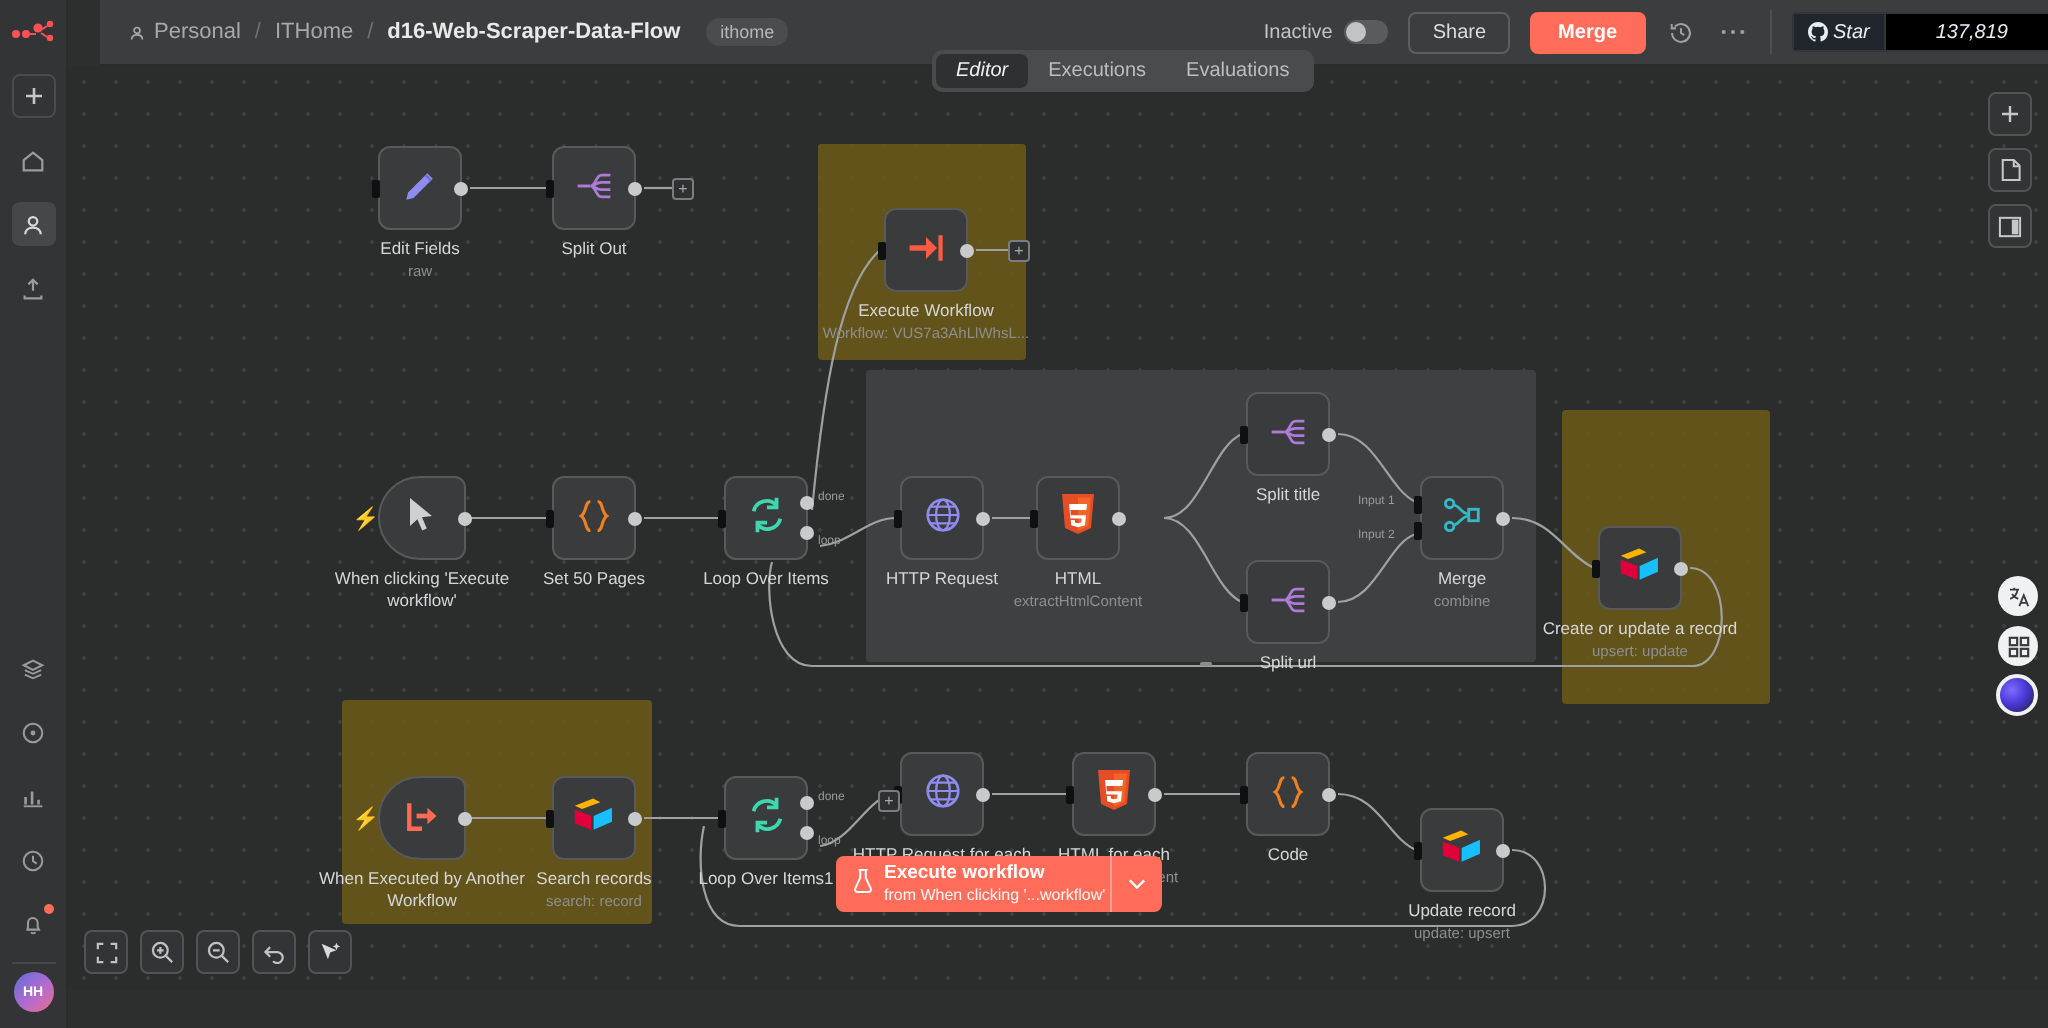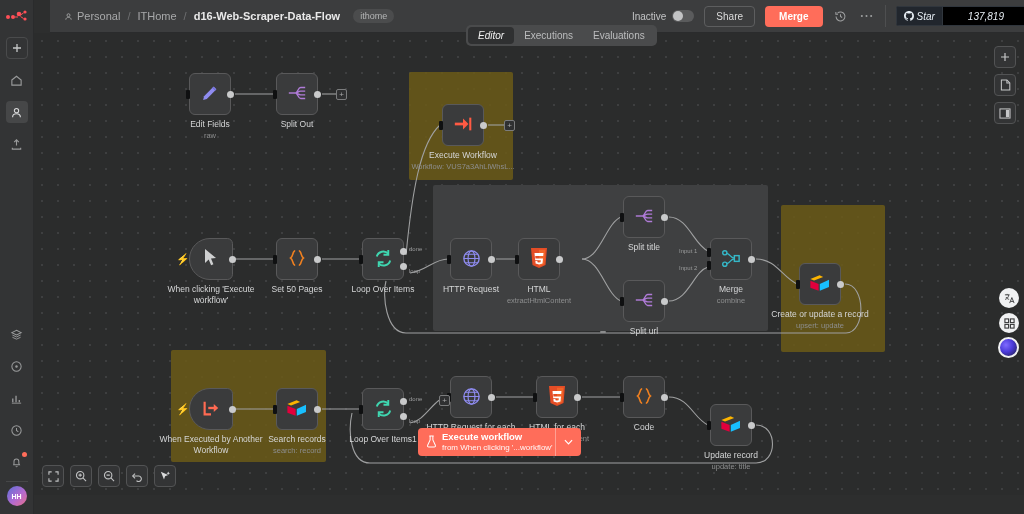--- a/index.html
+++ b/index.html
@@ -639,21 +639,21 @@
           <svg width="22" height="19" viewBox="0 0 24 20">
               <path d="M11.5 1L1.5 5l4 1.7L15.5 3z" fill="#fcb400"></path>
               <path d="M1.5 7v7.5l9 3.5V10.5z" fill="#e1003c"></path>
               <path d="M11.8 10.5V18l10-4.3V6z" fill="#18bfff"></path>
             </svg>
         </span>
         <span class="port in"></span>
         <span class="port out"></span>
       </div>
       <div class="nlabel"><span>Update record</span>
-        <span class="nsub">update: title</span></div>
+        <span class="nsub">update: upsert</span></div>
     </div>
 
     <div class="dragdot" style="left:566px;top:298px;"></div>
 
     <div class="cv-btn" style="left:960px;top:13px;">
       <svg width="10" height="10" viewBox="0 0 10 10">
           <path d="M5 1v8M1 5h8" stroke="#c6c7c8" stroke-width="1.2"></path>
         </svg>
     </div>
     <div class="cv-btn" style="left:960px;top:41px;">

